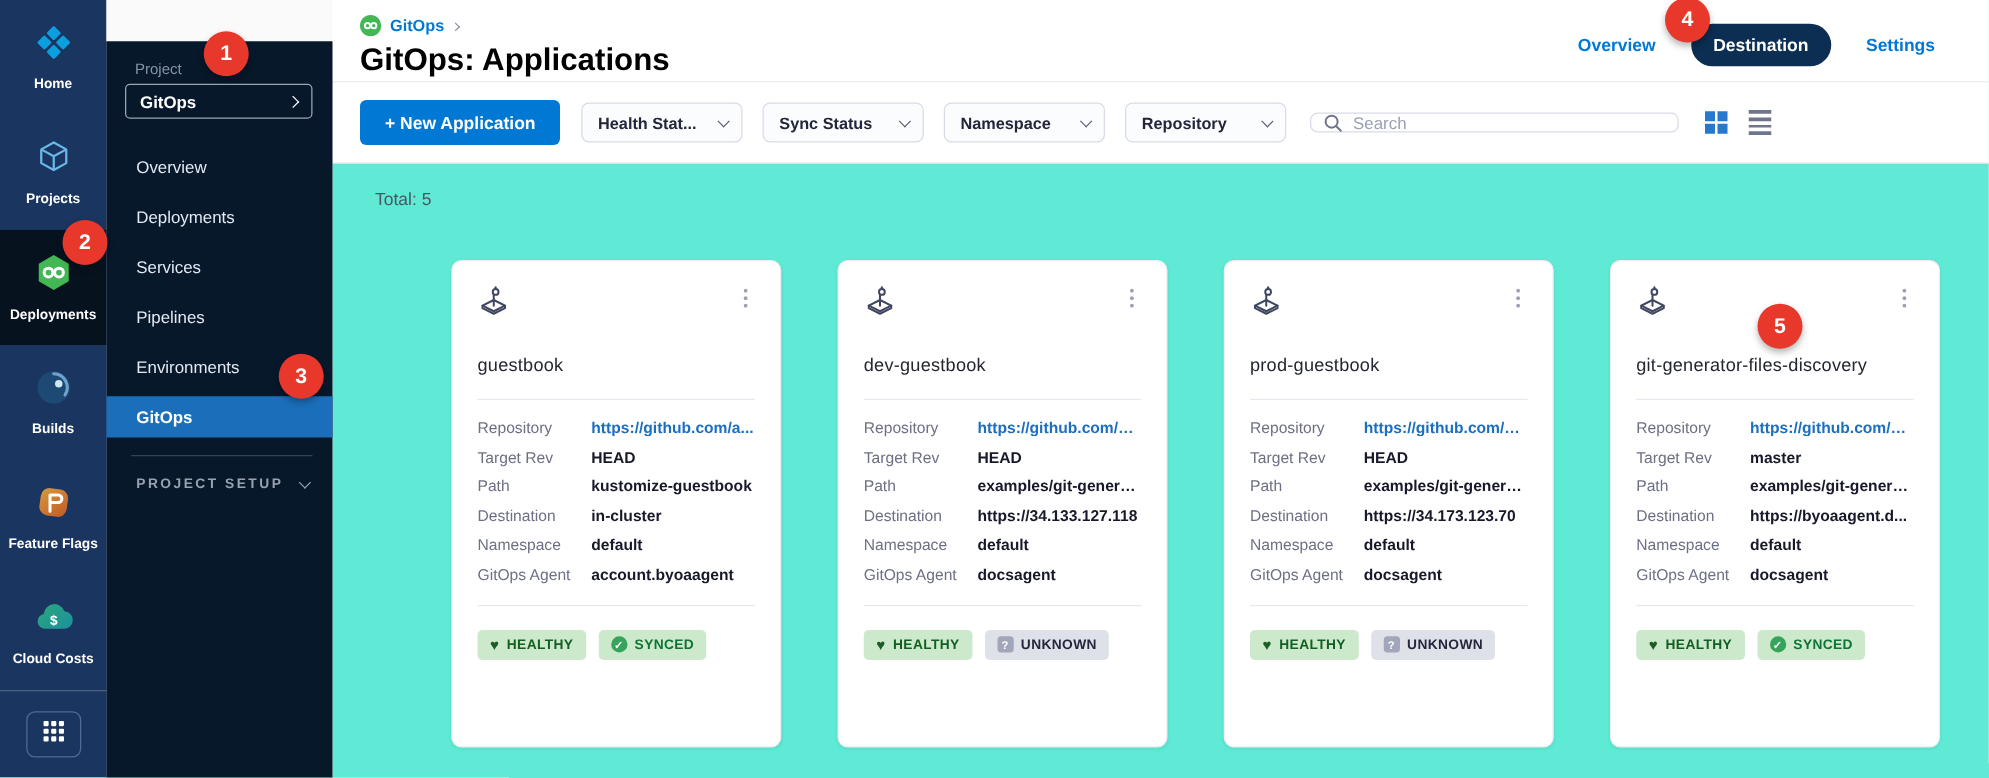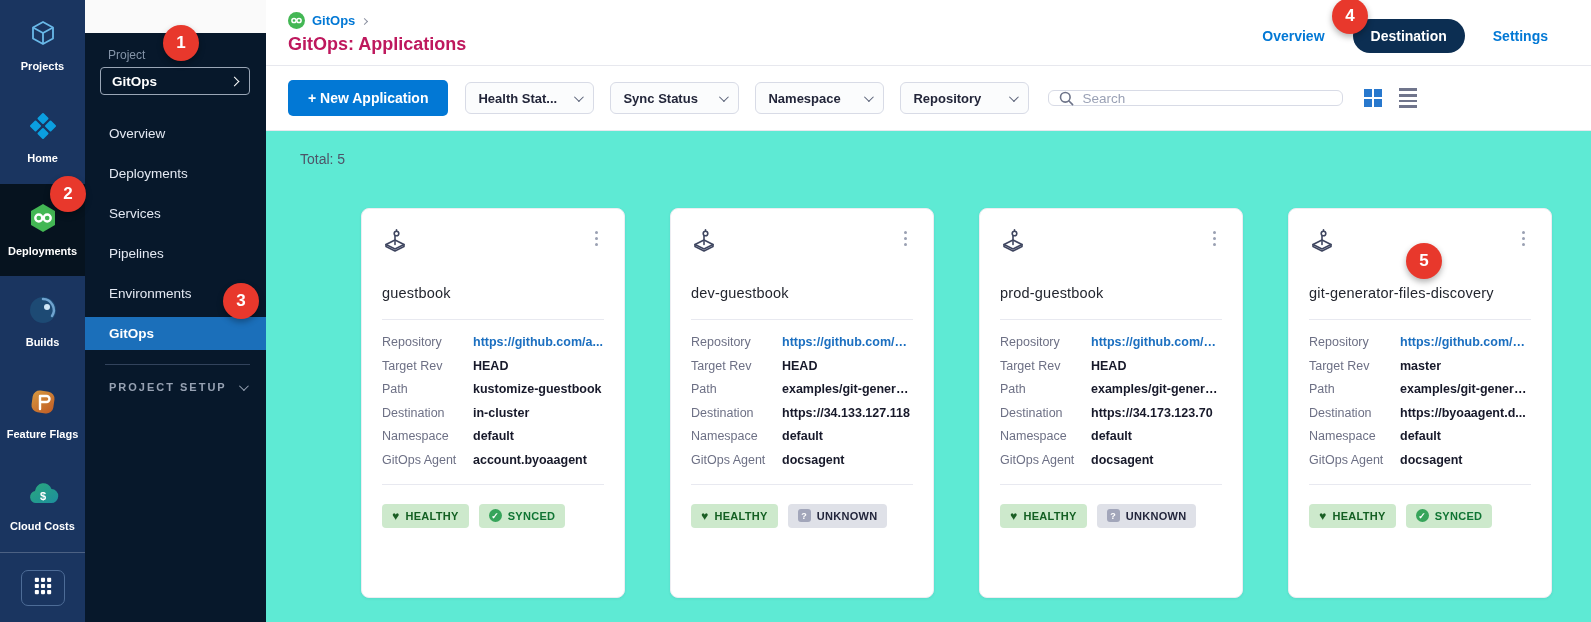--- a/index.html
+++ b/index.html
@@ -39,21 +39,21 @@
   .chev.down  { transform:rotate(45deg) translateY(-2px); }
   .chev.right { transform:rotate(-45deg); }
 
   
   .main { position:absolute; left:266px; top:0; width:1325px; height:622px; }
   .main-header { position:absolute; top:0; left:0; right:0; height:66px; background:#fff;
                  border-bottom:1px solid #e7e8ee; }
   .crumbs { position:absolute; left:22px; top:12px; display:flex; align-items:center; gap:7px; }
   .crumb-link { color:#0278d5; font-size:13px; font-weight:600; cursor:pointer; }
   .crumb-sep { color:#8b90a0; margin-top:1px; }
-  .page-title { position:absolute; left:22px; top:34px; font-size:18px; font-weight:bold; color:#be185d; }
+  .page-title { position:absolute; left:22px; top:34px; font-size:25px; font-weight:bold; color:#000000; }
   .tabs { position:absolute; right:43px; top:19px; display:flex; align-items:center; gap:28px; }
   .tab { color:#0278d5; font-size:14px; font-weight:600; cursor:pointer; }
   .tab.pill { background:#0c2e52; color:#fff; border-radius:17px; padding:9px 18px; font-weight:bold; }
 
   .toolbar { position:absolute; top:66px; left:0; right:0; height:65px; background:#fff;
              border-bottom:1px solid #e7e8ee; display:flex; align-items:center; padding:0 22px; }
   .btn-new { background:#0278d5; color:#fff; font-weight:bold; font-size:14px; height:36px;
              padding:0 20px; border:none; border-radius:5px; display:flex; align-items:center;
              margin-right:17px; cursor:pointer; font-family:inherit; }
   .dd { height:32px; width:129px; border:1px solid #d8dbe6; border-radius:6px; background:#fbfcfd;
@@ -110,39 +110,39 @@
   #anno3 { left:223px; top:283px; }
   #anno4 { left:1332px; top:-2px; }
   #anno5 { left:1406px; top:243px; }
 </style>
 </head>
 <body>
 
 <nav class="rail">
   <div class="rail-item">
     <span>
-      <svg width="30" height="30" viewBox="0 0 30 30" fill="none" stroke="#69b8e8" stroke-width="1.8" stroke-linejoin="round">
-          <path d="M15 3l10 5.5v11L15 25 5 19.5v-11z"></path>
-          <path d="M5 8.5l10 5.5 10-5.5M15 14v11"></path>
-        </svg>
-    </span>
-    <span class="rail-label">Projects</span>
-  </div>
-  <div class="rail-item">
-    <span>
       <svg width="30" height="30" viewBox="0 0 30 30">
           <g fill="#0b9fe0" stroke="#0b9fe0" stroke-width="2" stroke-linejoin="round">
             <path d="M15 3l4.5 4.5L15 12l-4.5-4.5z"></path>
             <path d="M22.5 10.5L27 15l-4.5 4.5L18 15z"></path>
             <path d="M15 18l4.5 4.5L15 27l-4.5-4.5z"></path>
             <path d="M7.5 10.5L12 15l-4.5 4.5L3 15z"></path>
           </g>
         </svg>
     </span>
     <span class="rail-label">Home</span>
+  </div>
+  <div class="rail-item">
+    <span>
+      <svg width="30" height="30" viewBox="0 0 30 30" fill="none" stroke="#69b8e8" stroke-width="1.8" stroke-linejoin="round">
+          <path d="M15 3l10 5.5v11L15 25 5 19.5v-11z"></path>
+          <path d="M5 8.5l10 5.5 10-5.5M15 14v11"></path>
+        </svg>
+    </span>
+    <span class="rail-label">Projects</span>
   </div>
   <div class="rail-item active">
     <span>
       <svg width="32" height="32" viewBox="0 0 32 32">
           <path d="M16 2l12 7v14l-12 7-12-7V9z" fill="#43b754"></path>
           <g fill="none" stroke="#fff" stroke-width="2.4">
             <circle cx="11.8" cy="16" r="3.5"></circle>
             <circle cx="20.2" cy="16" r="3.5"></circle>
           </g>
         </svg>

